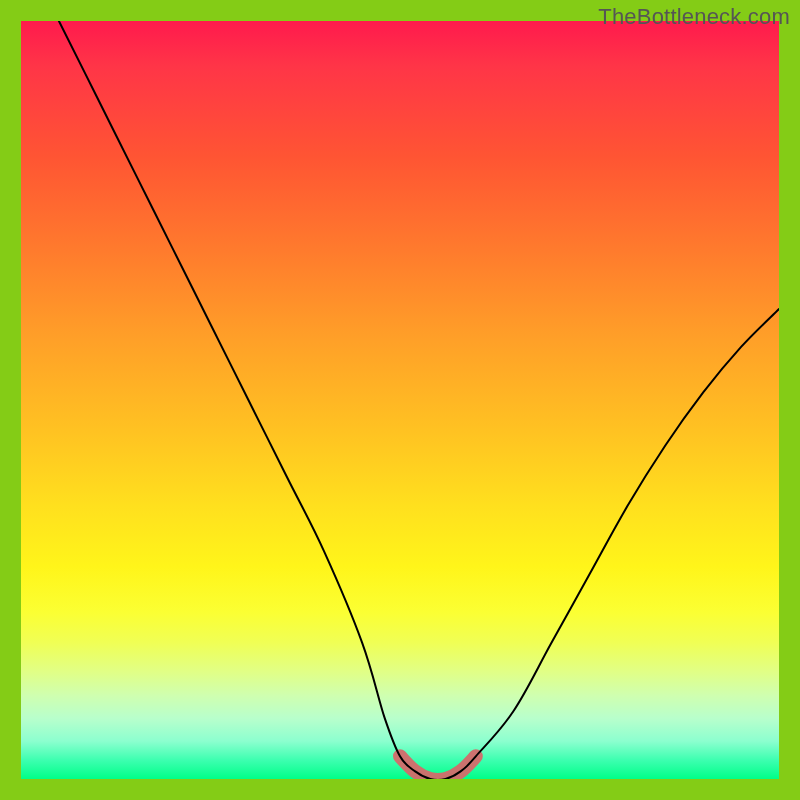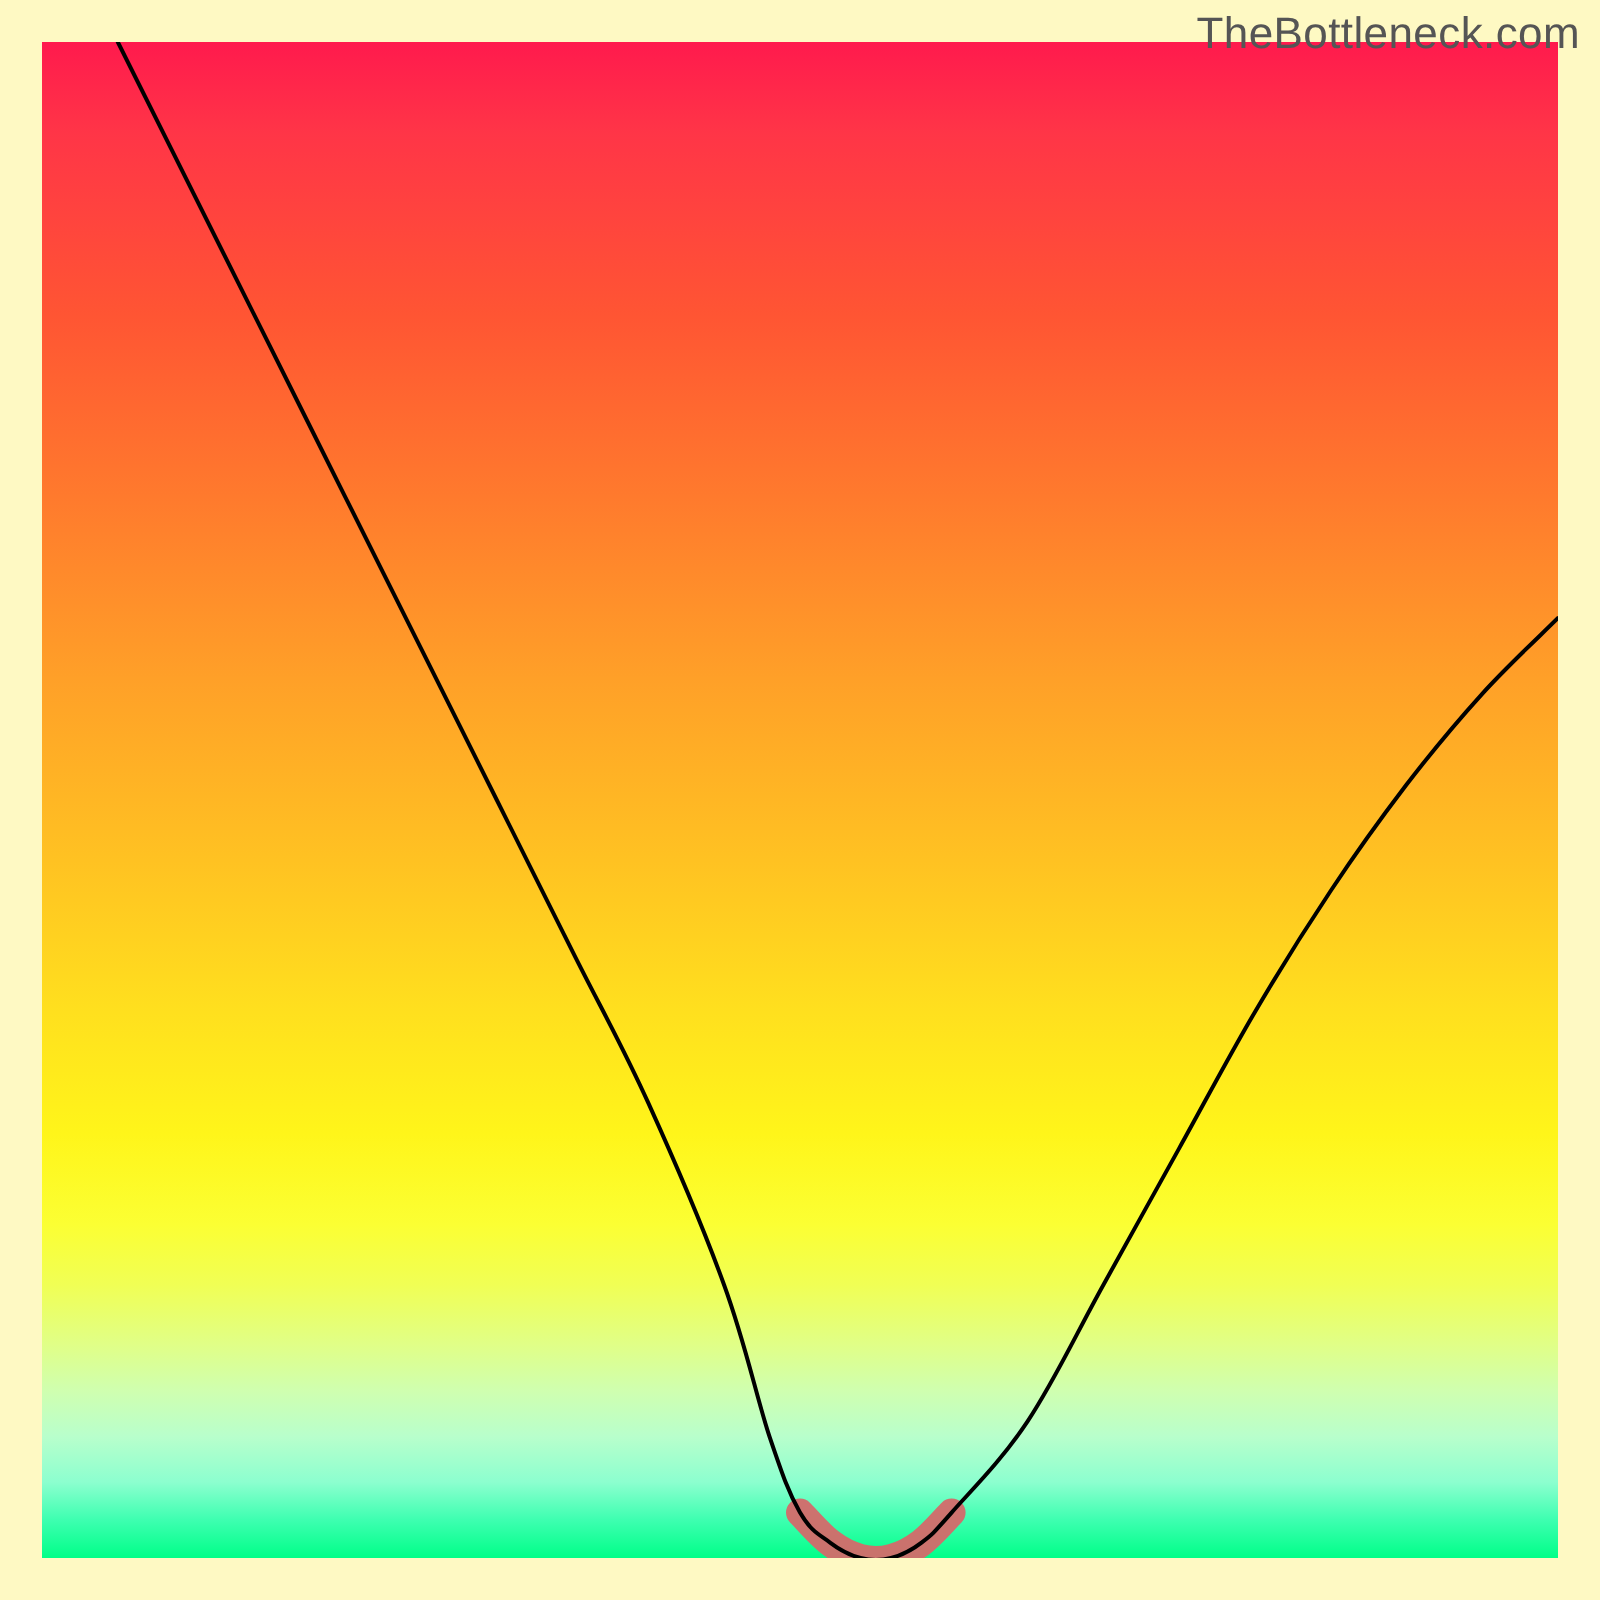--- a/index.html
+++ b/index.html
@@ -8,21 +8,21 @@
     width: 800px;
     height: 800px;
     background: #000;
     overflow: hidden;
     font-family: Arial, Helvetica, sans-serif;
   }
   .frame {
     position: relative;
     width: 800px;
     height: 800px;
-    background: #fef9c3;
+    background: #84cc16;
   }
   .plot-area {
     position: absolute;
     left: 21px;
     top: 21px;
     width: 758px;
     height: 758px;
     
     background: linear-gradient(to bottom,
       #ff1a4d 0%,

